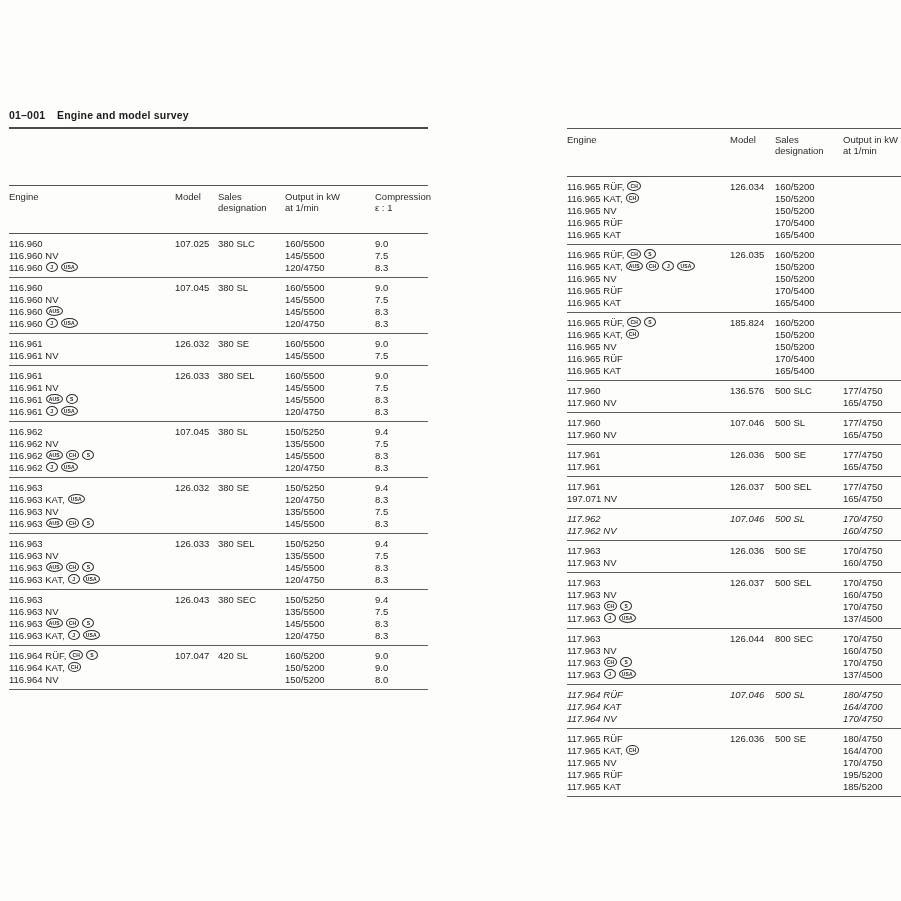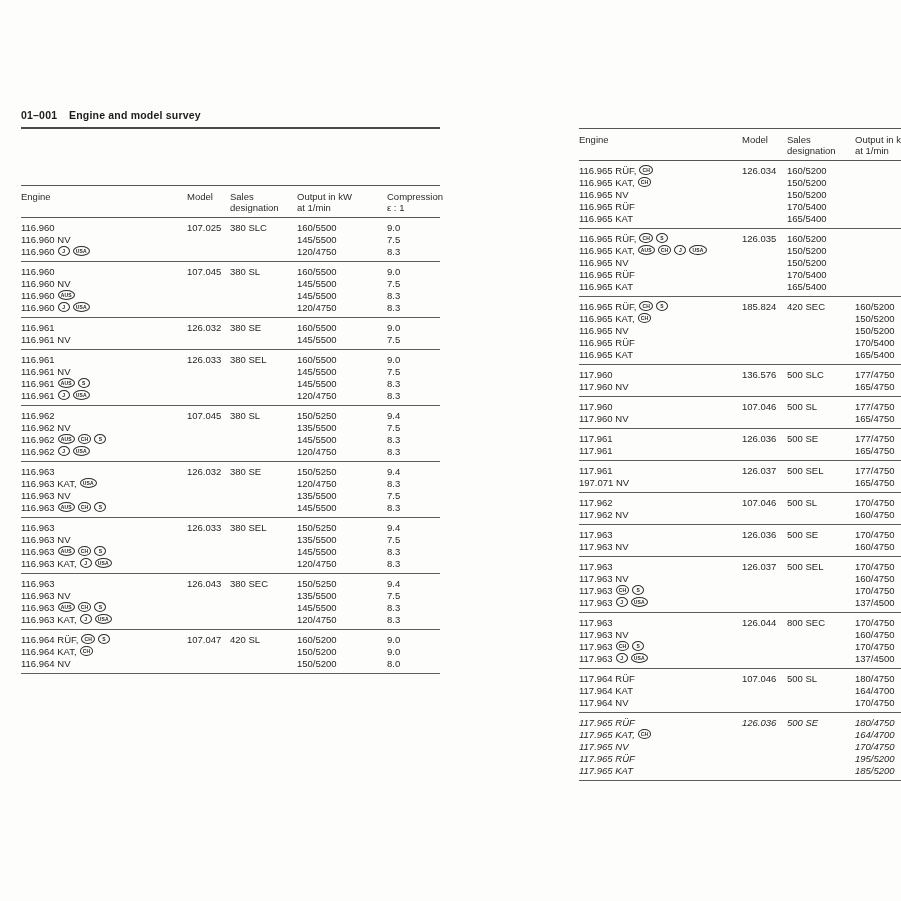--- a/index.html
+++ b/index.html
@@ -6,21 +6,21 @@
     margin: 0;
     padding: 0;
     width: 901px;
     height: 901px;
     background: #fdfdfc;
     font-family: "Liberation Sans", sans-serif;
     color: #222;
     overflow: hidden;
     position: relative;
   }
-  .page { position: absolute; inset: 0; margin-left: 12px; }
+  .page { position: absolute; inset: 0; }
 
   
   .page-header {
     position: absolute;
     left: 9px; top: 109px;
     width: 419px;
     font-size: 10.5px;
     font-weight: bold;
     color: #1c1c1c;
     letter-spacing: 0.2px;
@@ -38,21 +38,21 @@
     position: absolute;
     border-top: 1.5px solid #555;
     font-size: 9.5px;
     color: #1f1f1f;
   }
   .tbl-left  { left: 9px;   top: 185px; width: 419px; }
   .tbl-right { left: 567px; top: 128px; width: 334px; }
 
   .trow { display: grid; }
   .thead {
-    padding: 5px 0 4px 0;
+    padding: 5px 0 20px 0;
     border-bottom: 1.5px solid #555;
     line-height: 11px;
     color: #2b2b2b;
   }
   .hcell { white-space: nowrap; }
   .block {
     padding: 3.5px 0 3.5px 0;
     border-bottom: 1.4px solid #5e5e5e;
   }
   .cell { line-height: 12px; }
@@ -325,21 +325,20 @@
       </div>
       <div class="trow block" style="grid-template-columns: 163px 45px 68px 1fr;">
         <div class="cell">
           <div class="eline">116.965 RÜF,<span class="badge">CH</span><span class="badge">S</span></div>
           <div class="eline">116.965 KAT,<span class="badge">CH</span></div>
           <div class="eline">116.965 NV</div>
           <div class="eline">116.965 RÜF</div>
           <div class="eline">116.965 KAT</div>
         </div>
         <div class="cell">185.824</div>
-        <div class="cell">420 SEC</div>
         <div class="cell">
           <div class="vline">160/5200</div>
           <div class="vline">150/5200</div>
           <div class="vline">150/5200</div>
           <div class="vline">170/5400</div>
           <div class="vline">165/5400</div>
         </div>
       </div>
       <div class="trow block" style="grid-template-columns: 163px 45px 68px 1fr;">
         <div class="cell">
@@ -382,21 +381,21 @@
           <div class="eline">117.961</div>
           <div class="eline">197.071 NV</div>
         </div>
         <div class="cell">126.037</div>
         <div class="cell">500 SEL</div>
         <div class="cell">
           <div class="vline">177/4750</div>
           <div class="vline">165/4750</div>
         </div>
       </div>
-      <div class="trow block" style="grid-template-columns: 163px 45px 68px 1fr;">
+      <div class="trow block" style="grid-template-columns: 163px 45px 68px 1fr; font-style: italic;">
         <div class="cell">
           <div class="eline">117.962</div>
           <div class="eline">117.962 NV</div>
         </div>
         <div class="cell">107.046</div>
         <div class="cell">500 SL</div>
         <div class="cell">
           <div class="vline">170/4750</div>
           <div class="vline">160/4750</div>
         </div>
@@ -438,35 +437,35 @@
         </div>
         <div class="cell">126.044</div>
         <div class="cell">800 SEC</div>
         <div class="cell">
           <div class="vline">170/4750</div>
           <div class="vline">160/4750</div>
           <div class="vline">170/4750</div>
           <div class="vline">137/4500</div>
         </div>
       </div>
-      <div class="trow block" style="grid-template-columns: 163px 45px 68px 1fr;">
+      <div class="trow block" style="grid-template-columns: 163px 45px 68px 1fr; font-style: italic;">
         <div class="cell">
           <div class="eline">117.964 RÜF</div>
           <div class="eline">117.964 KAT</div>
           <div class="eline">117.964 NV</div>
         </div>
         <div class="cell">107.046</div>
         <div class="cell">500 SL</div>
         <div class="cell">
           <div class="vline">180/4750</div>
           <div class="vline">164/4700</div>
           <div class="vline">170/4750</div>
         </div>
       </div>
-      <div class="trow block" style="grid-template-columns: 163px 45px 68px 1fr; font-style: italic;">
+      <div class="trow block" style="grid-template-columns: 163px 45px 68px 1fr;">
         <div class="cell">
           <div class="eline">117.965 RÜF</div>
           <div class="eline">117.965 KAT,<span class="badge">CH</span></div>
           <div class="eline">117.965 NV</div>
           <div class="eline">117.965 RÜF</div>
           <div class="eline">117.965 KAT</div>
         </div>
         <div class="cell">126.036</div>
         <div class="cell">500 SE</div>
         <div class="cell">

